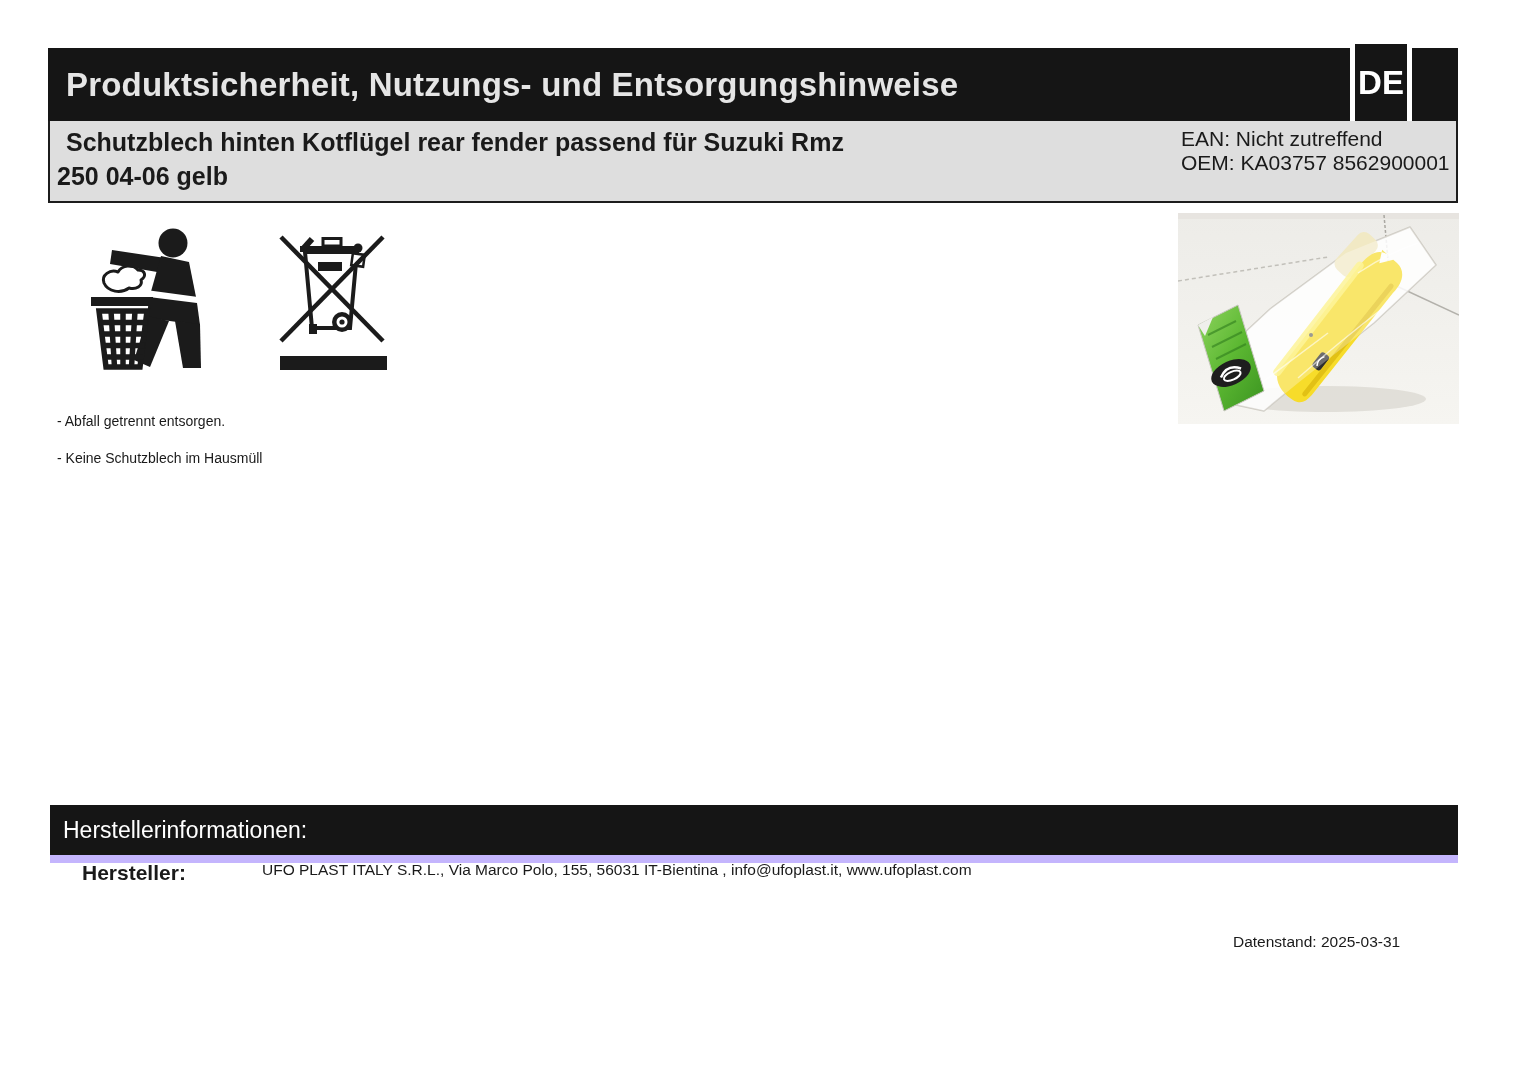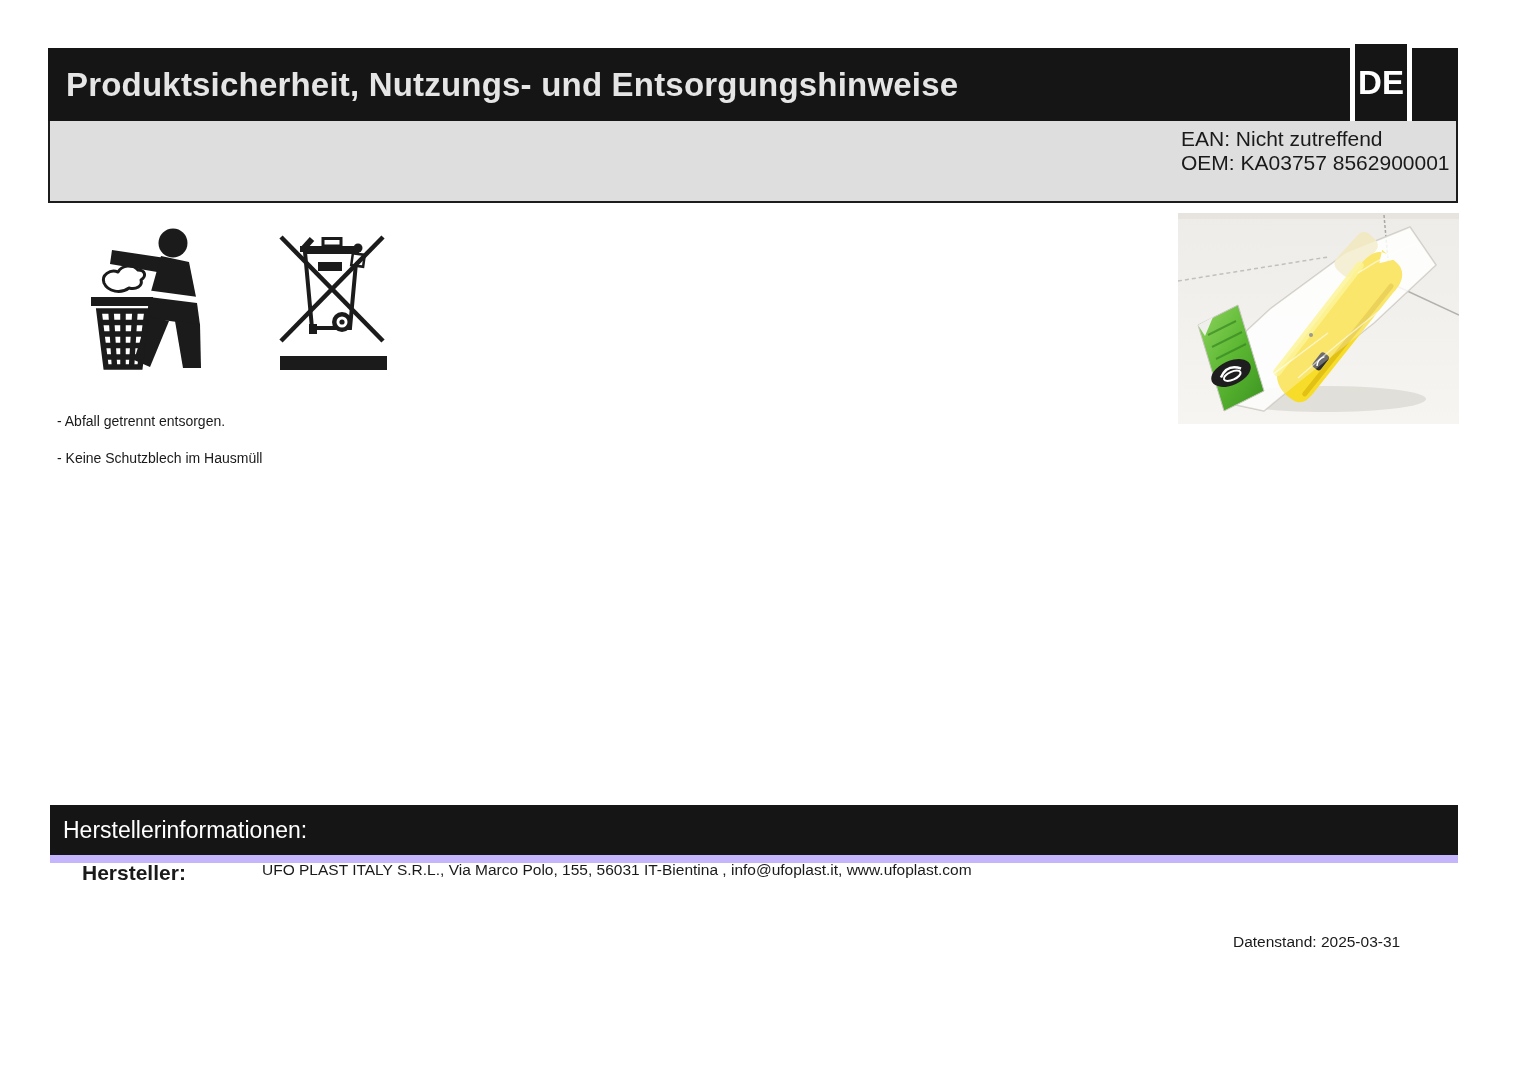--- a/index.html
+++ b/index.html
@@ -73,20 +73,22 @@
 <body>
 
 <div class="abs header-bar">
   <div class="header-title">Produktsicherheit, Nutzungs- und Entsorgungshinweise</div>
 </div>
 <div class="abs lang-box">
   <span>DE</span>
 </div>
 
 <div class="abs subtitle-bar">
+  <div class="product-line1">Schutzblech hinten Kotflügel rear fender passend für Suzuki Rmz</div>
+  <div class="product-line2">250 04-06 gelb</div>
 </div>
 <div class="abs codes">
   <div>EAN: Nicht zutreffend</div>
   <div>OEM: KA03757 8562900001</div>
 </div>
 
 <svg class="abs tidyman" viewBox="0 0 145 148" aria-hidden="true">
   <g fill="#1b1b1b" stroke="none">
 
     <path d="M16,57 C13,49 22,43 30,46 C34,39 45,38 50,44 C57,44 59,50 53,54 C55,60 48,64 41,62 C33,68 20,66 16,57 Z" fill="#ffffff" stroke="#1b1b1b" stroke-width="3" stroke-linejoin="round"></path>

